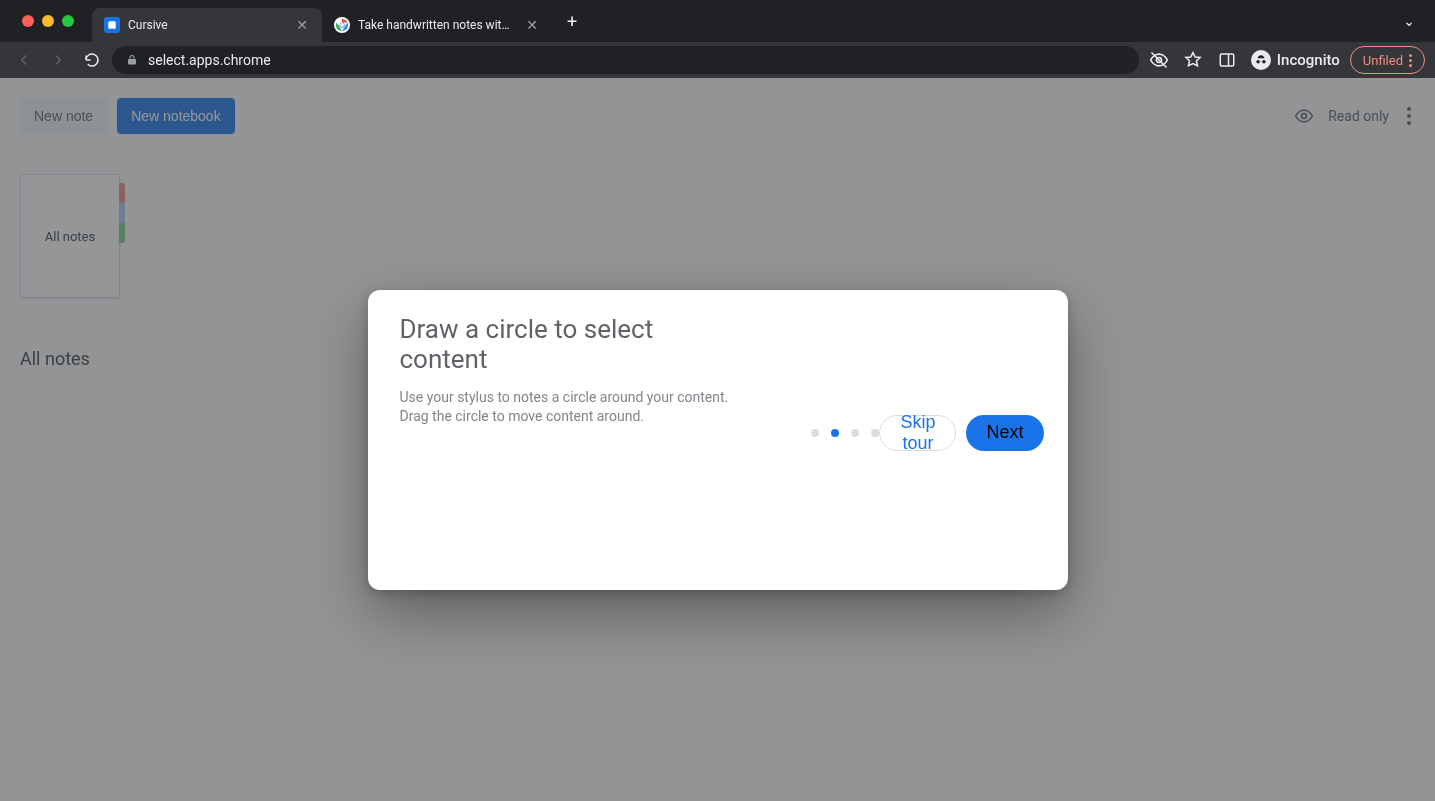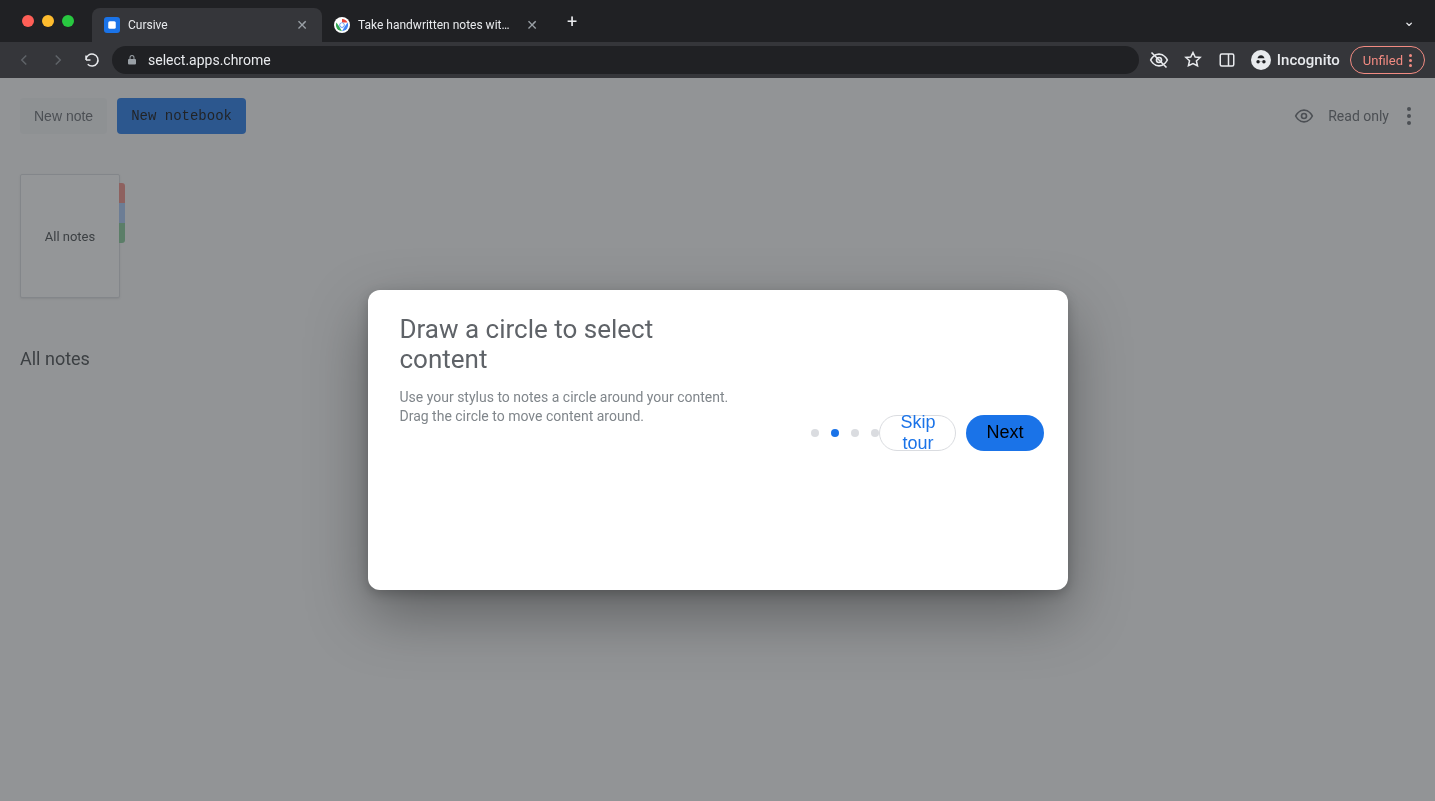--- a/index.html
+++ b/index.html
@@ -50,21 +50,21 @@
   .update-btn .dots{display:flex;flex-direction:column;gap:2px;}
   .update-btn .dots span{width:3px;height:3px;border-radius:50%;background:var(--update-red);}
 
   
   .page-wrap{position:relative;width:100%;height:calc(100% - 78px);background:var(--page-bg);}
   .page{position:absolute;inset:0;padding:20px;}
   .page-header{display:flex;justify-content:space-between;}
   .hdr-left{display:flex;gap:10px;}
   .btn{height:36px;padding:0 14px;border-radius:4px;font-size:14px;display:flex;align-items:center;cursor:pointer;border:none;}
   .btn.flat{background:#f1f3f4;color:#5f6368;}
-  .btn.primary{background:var(--blue);color:#000000;font-family:Liberation Mono, monospace;}
+  .btn.primary{background:var(--blue);color:#ffffff;}
   .hdr-right{display:flex;align-items:center;gap:14px;color:#5f6368;font-size:14px;}
   .eye{font-size:16px;}
   .kebab{display:flex;flex-direction:column;gap:3px;cursor:pointer;padding:4px;}
   .kebab span{width:4px;height:4px;border-radius:50%;background:#5f6368;}
 
   .cards{display:flex;gap:30px;margin-top:40px;}
   .note-card{width:100px;height:124px;background:#fff;border:1px solid #dadce0;border-radius:2px;display:flex;align-items:center;justify-content:center;font-size:13px;color:#3c4043;text-align:center;padding:6px;position:relative;box-shadow:0 1px 2px rgba(0,0,0,.1);}
   .note-card.all::after{content:"";position:absolute;right:-6px;top:8px;width:6px;height:60px;border-radius:0 3px 3px 0;
     background:linear-gradient(#f28b82 0 33%,#a7c7f9 33% 66%,#81c995 66% 100%);}
   .note-card.unfiled::before{content:"";position:absolute;left:6px;top:6px;bottom:6px;width:6px;background:

